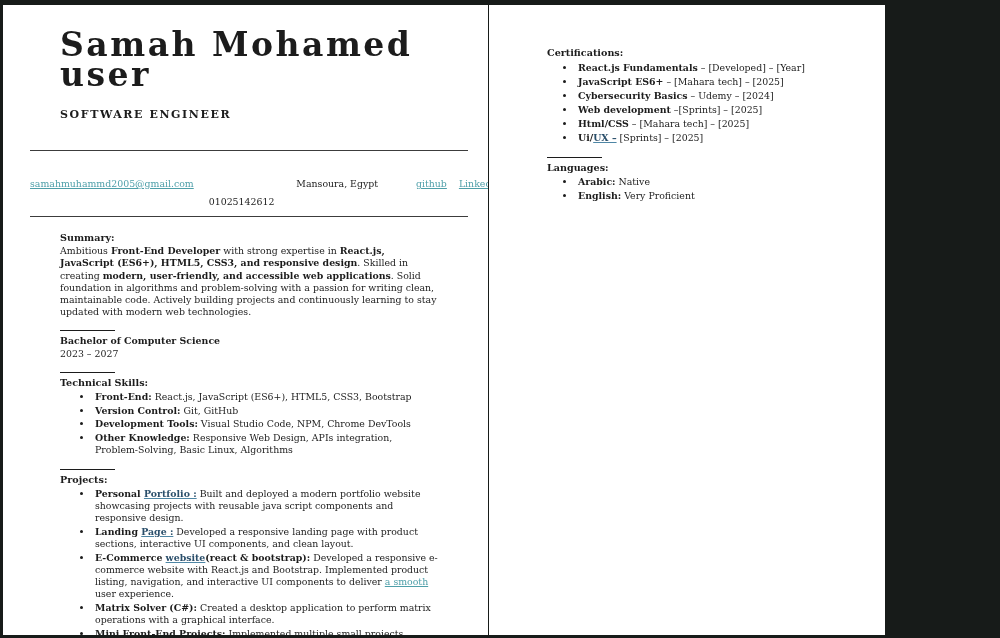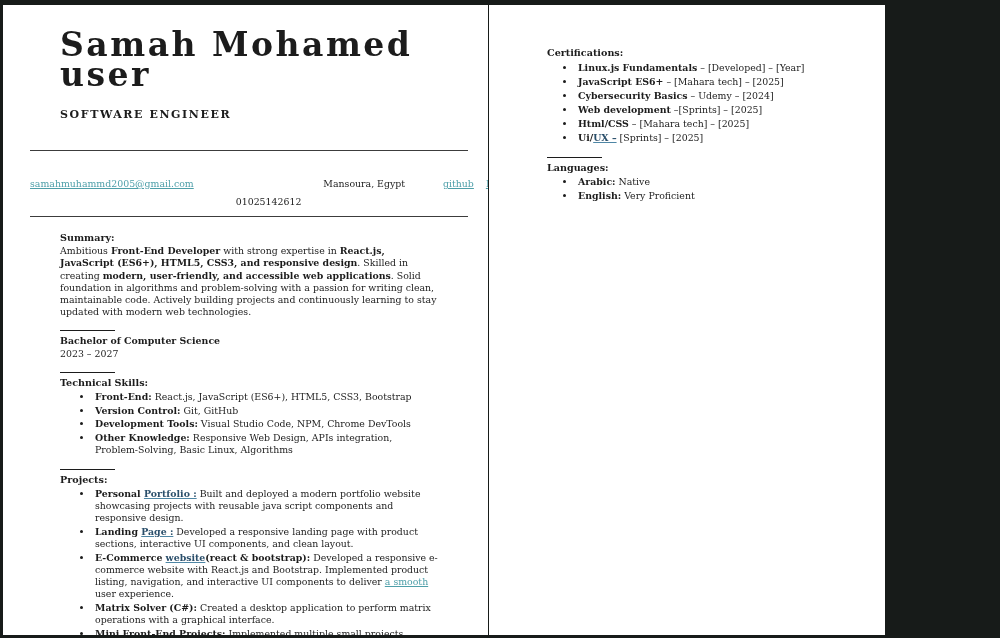--- a/index.html
+++ b/index.html
@@ -33,21 +33,21 @@
   .contact-bar {
     margin: 29px 20px 0 27px;
     width: 438px;
     border-top: 1px solid #3c3c3c;
     border-bottom: 1px solid #3c3c3c;
     padding: 9px 0;
     display: flex; align-items: center;
     font-size: 9.4px; white-space: nowrap;
   }
   .contact-bar .sep { flex: 0 0 auto; }
-  .c-email    { margin-right: 42px; }
+  .c-email    { margin-right: 15px; }
   .c-phone    { margin-right: 22px; margin-top: 36px; }
   .c-location { margin-right: 38px; }
   .c-github   { margin-right: 12px; }
 
   
   .content { margin: 15px 50px 0 57px; width: 378px; font-size: 9.4px; line-height: 12.2px; }
   .rp-content { font-size: 9.4px; line-height: 12.6px; }
 
   .sec-heading { font-weight: 700; font-size: 9.6px; }
   .divider { width: 55px; border: 0; border-top: 1.2px solid #1c1c1c; margin: 12px 0 4px 0; }
@@ -114,21 +114,21 @@
         </ul>
 
     </div>
   </div>
 
   <div class="page page-right">
     <div class="rp-content">
 
       <div class="sec-heading">Certifications:</div>
       <ul class="blist">
-          <li><span class="b">Linux.js Fundamentals</span><span> – [Developed] – [Year]</span></li>
+          <li><span class="b">React.js Fundamentals</span><span> – [Developed] – [Year]</span></li>
           <li><span class="b">JavaScript ES6+</span><span> – [Mahara tech] – [2025]</span></li>
           <li><span class="b">Cybersecurity Basics</span><span> – Udemy – [2024]</span></li>
           <li><span class="b">Web development</span><span> –[Sprints] – [2025]</span></li>
           <li><span class="b">Html/CSS</span><span> – [Mahara tech] – [2025]</span></li>
           <li><span class="b">Ui/</span><span class="b dlk">UX –</span><span> [Sprints] – [2025]</span></li>
         </ul>
 
       <hr class="divider">
       <div class="sec-heading">Languages:</div>
       <ul class="blist">

